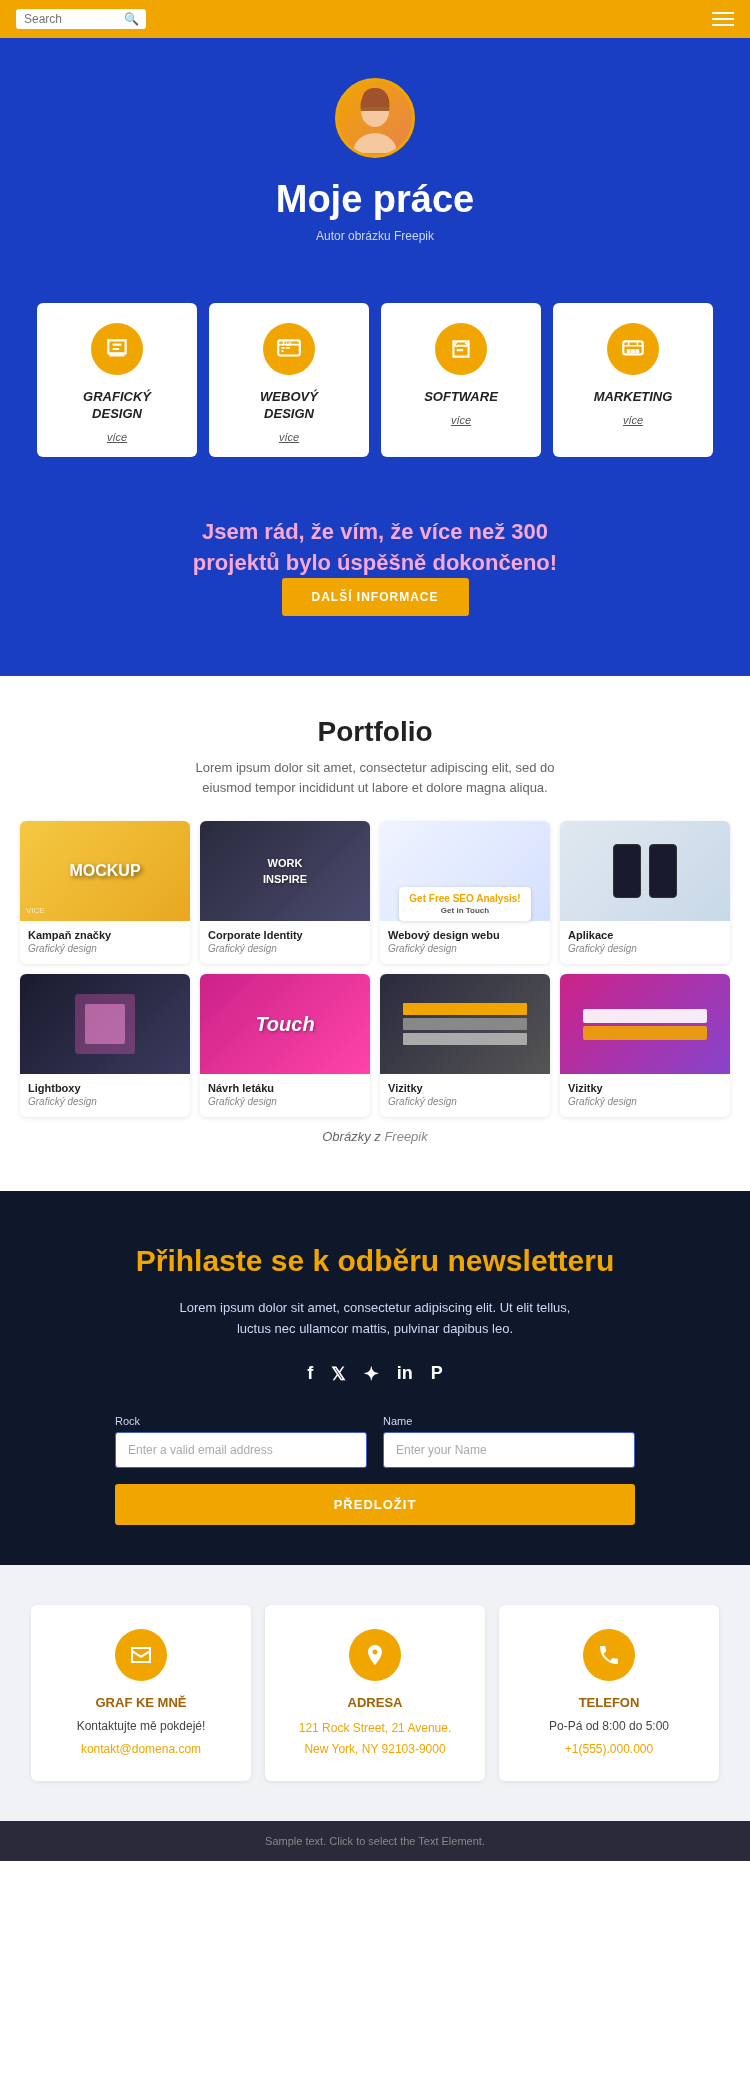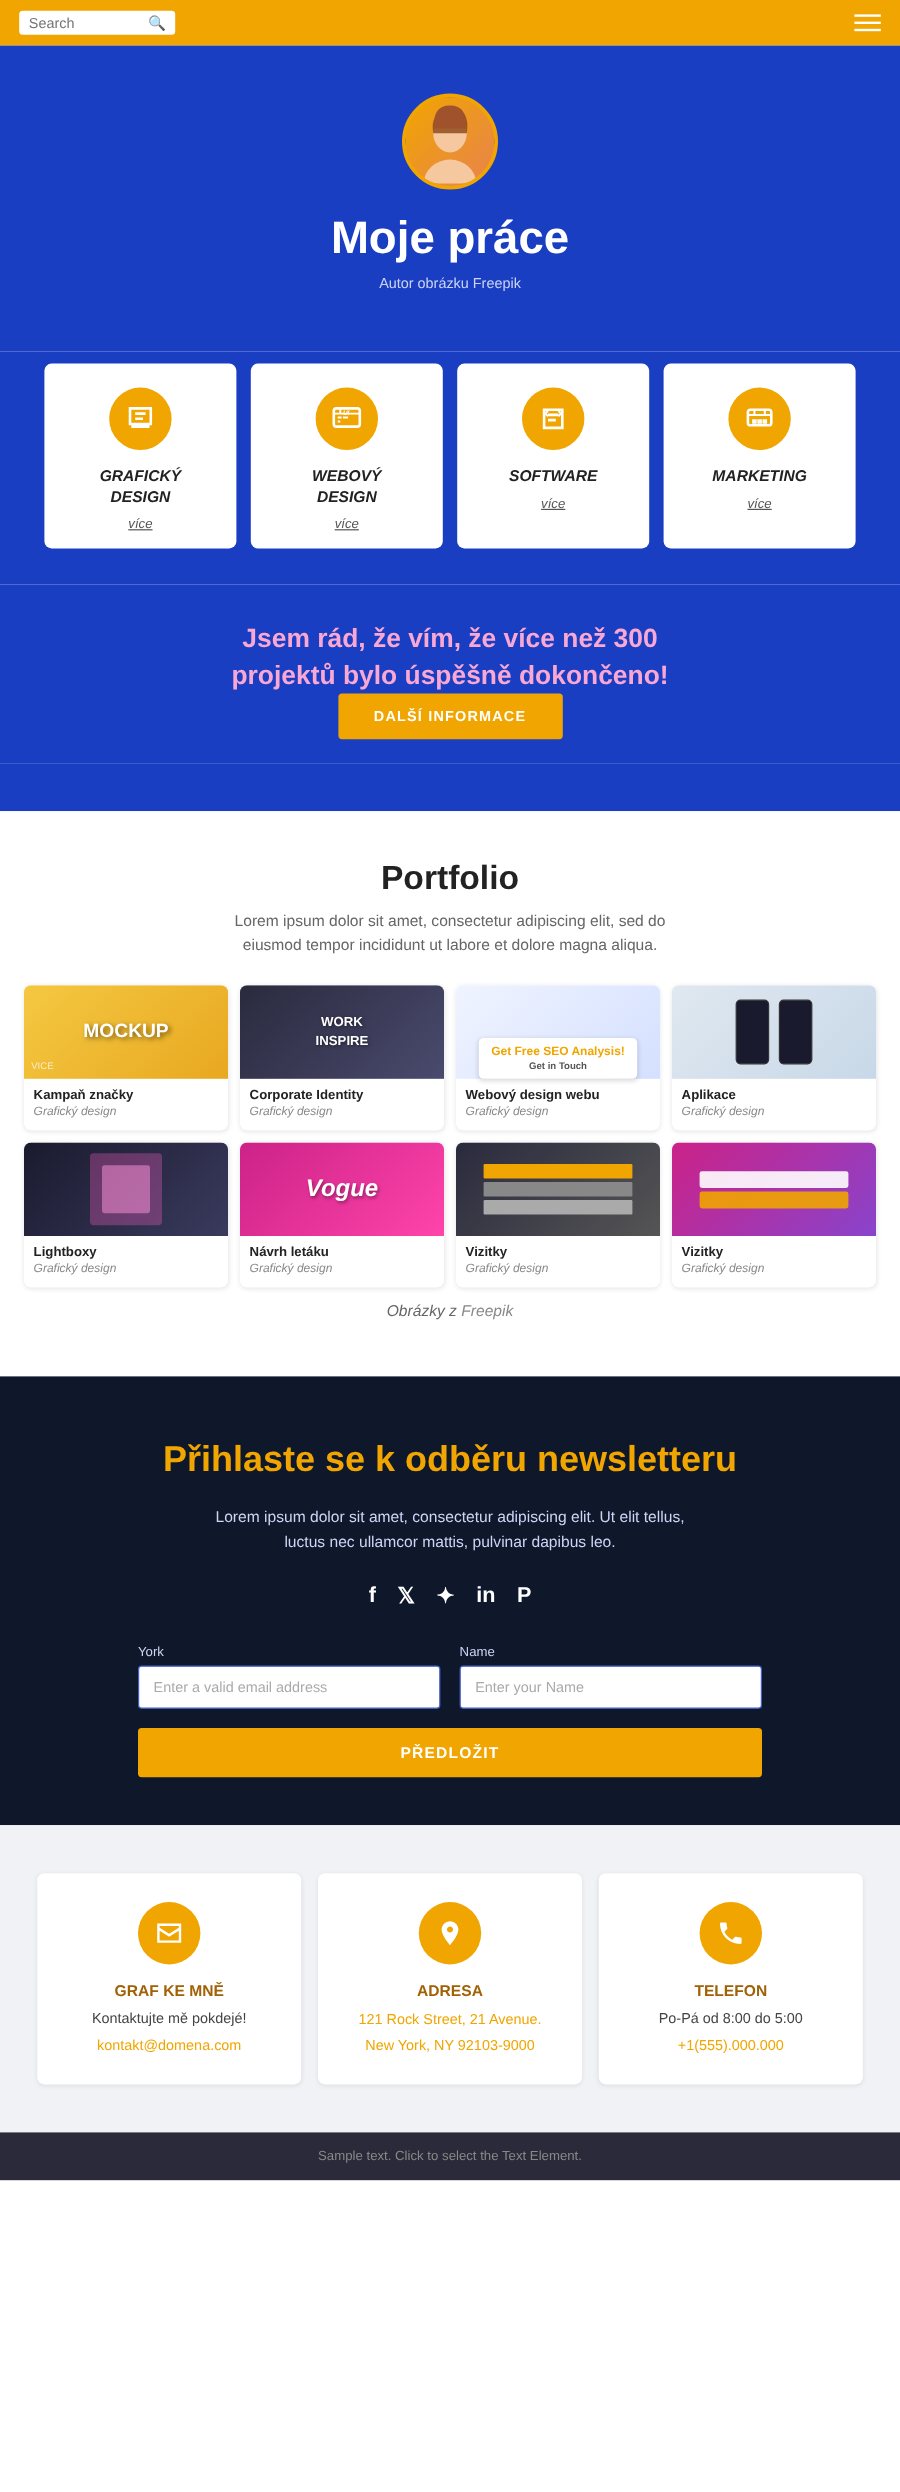--- a/index.html
+++ b/index.html
@@ -162,21 +162,21 @@
     }
     .portfolio-item {
       background: #fff;
       border-radius: 6px;
       overflow: hidden;
       box-shadow: 0 1px 4px rgba(0,0,0,0.1);
       text-align: left;
     }
     .portfolio-thumb {
       width: 100%;
-      height: 78px;
+      height: 100px;
       object-fit: cover;
       display: block;
       background: #ddd;
     }
     .portfolio-info { padding: 8px 8px 10px; }
     .portfolio-name {
       font-size: 11px;
       font-weight: 700;
       color: #222;
       margin-bottom: 2px;
@@ -493,21 +493,21 @@
           <div style="width:40px;height:40px;background:rgba(255,150,220,0.5);border-radius:2px;"></div>
         </div>
       </div>
       <div class="portfolio-info">
         <div class="portfolio-name">Lightboxy</div>
         <div class="portfolio-cat">Grafický design</div>
       </div>
     </div>
     <div class="portfolio-item">
       <div class="portfolio-thumb thumb-6" style="position:relative;display:flex;align-items:center;justify-content:center;">
-        <span style="color:#fff;font-style:italic;font-weight:700;font-size:20px;text-shadow:1px 1px 3px rgba(0,0,0,0.4);">Vogue</span>
+        <span style="color:#fff;font-style:italic;font-weight:700;font-size:20px;text-shadow:1px 1px 3px rgba(0,0,0,0.4);">Touch</span>
       </div>
       <div class="portfolio-info">
         <div class="portfolio-name">Návrh letáku</div>
         <div class="portfolio-cat">Grafický design</div>
       </div>
     </div>
     <div class="portfolio-item">
       <div class="portfolio-thumb thumb-7" style="display:flex;flex-direction:column;align-items:center;justify-content:center;gap:3px;padding:8px;">
         <div style="background:#f0a500;width:80%;height:12px;border-radius:1px;"></div>
         <div style="background:#888;width:80%;height:12px;border-radius:1px;"></div>
@@ -542,21 +542,21 @@
   <div class="social-icons">
     <span class="social-icon">f</span>
     <span class="social-icon">𝕏</span>
     <span class="social-icon">✦</span>
     <span class="social-icon">in</span>
     <span class="social-icon">P</span>
   </div>
 
   <div class="form-row">
     <div class="form-group">
-      <label>York</label>
+      <label>Rock</label>
       <input type="email" placeholder="Enter a valid email address" style="">
     </div>
     <div class="form-group">
       <label>Name</label>
       <input type="text" placeholder="Enter your Name" style="">
     </div>
   </div>
   <button class="submit-btn">PŘEDLOŽIT</button>
 </section>
 

